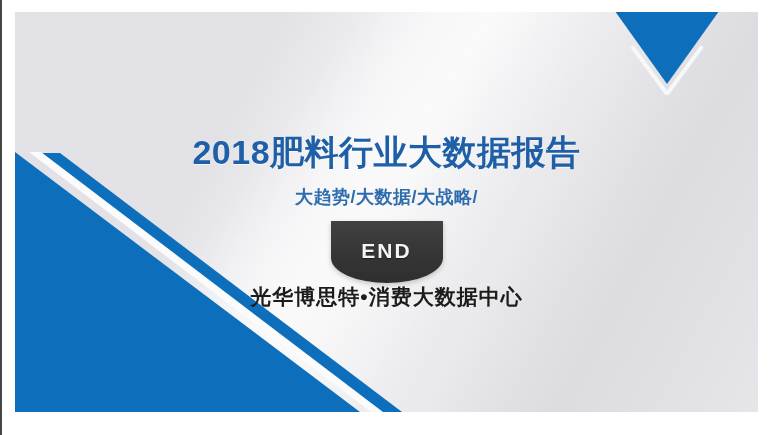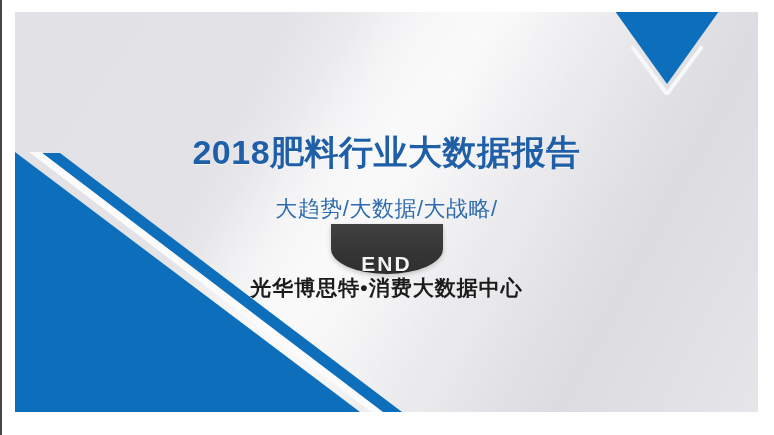--- a/index.html
+++ b/index.html
@@ -109,38 +109,39 @@
     margin-top: 118px;
     font-size: 34px;
     font-weight: 700;
     letter-spacing: 0.5px;
     color: #1f5fa8;
     text-shadow: 0 1px 0 rgba(255,255,255,0.65);
     white-space: nowrap;
   }
 
   .deck-subtitle {
-    margin-top: 18px;
-    font-size: 22px;
-    font-weight: 400;
+    margin-top: 9px;
+    font-size: 18px;
+    font-weight: 700;
     letter-spacing: 0.5px;
     color: #2f6cae;
     text-shadow: 0 1px 0 rgba(255,255,255,0.6);
     white-space: nowrap;
   }
 
   
   .end-badge {
     position: relative;
+    margin-top: 12px;
     width: 112px;
-    height: 50px;
+    height: 62px;
     background: linear-gradient(180deg, #414141 0%, #343434 60%, #2f2f2f 100%);
     border-radius: 0 0 112px 112px / 0 0 50px 50px;
     display: flex;
-    align-items: flex-end;
+    align-items: center;
     justify-content: center;
     box-shadow: 0 2px 5px rgba(0,0,0,0.20);
   }
   .end-badge-label {
     color: #f4f4f4;
     font-size: 21px;
     font-weight: 700;
     letter-spacing: 2px;
     line-height: 1;
     margin-top: -4px;

